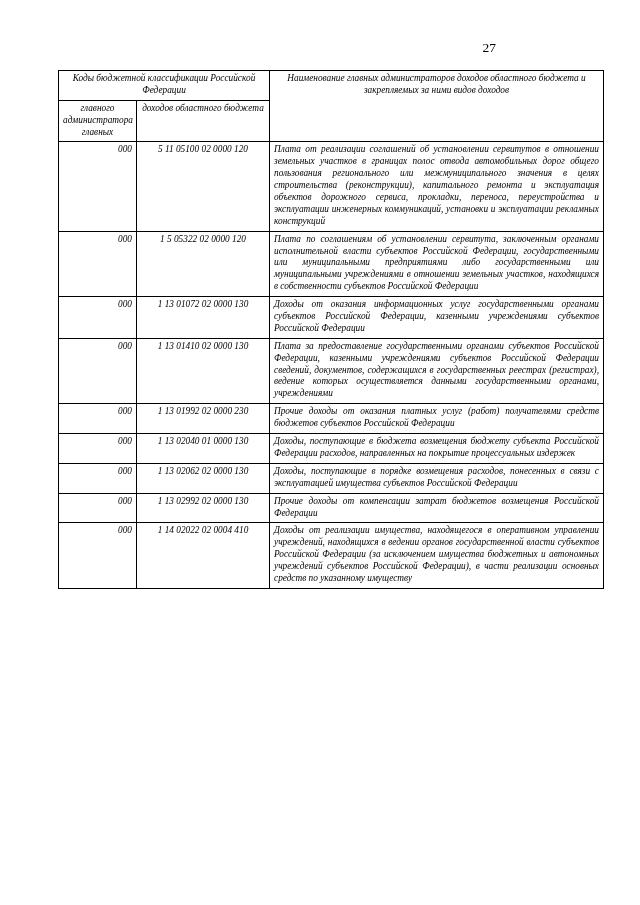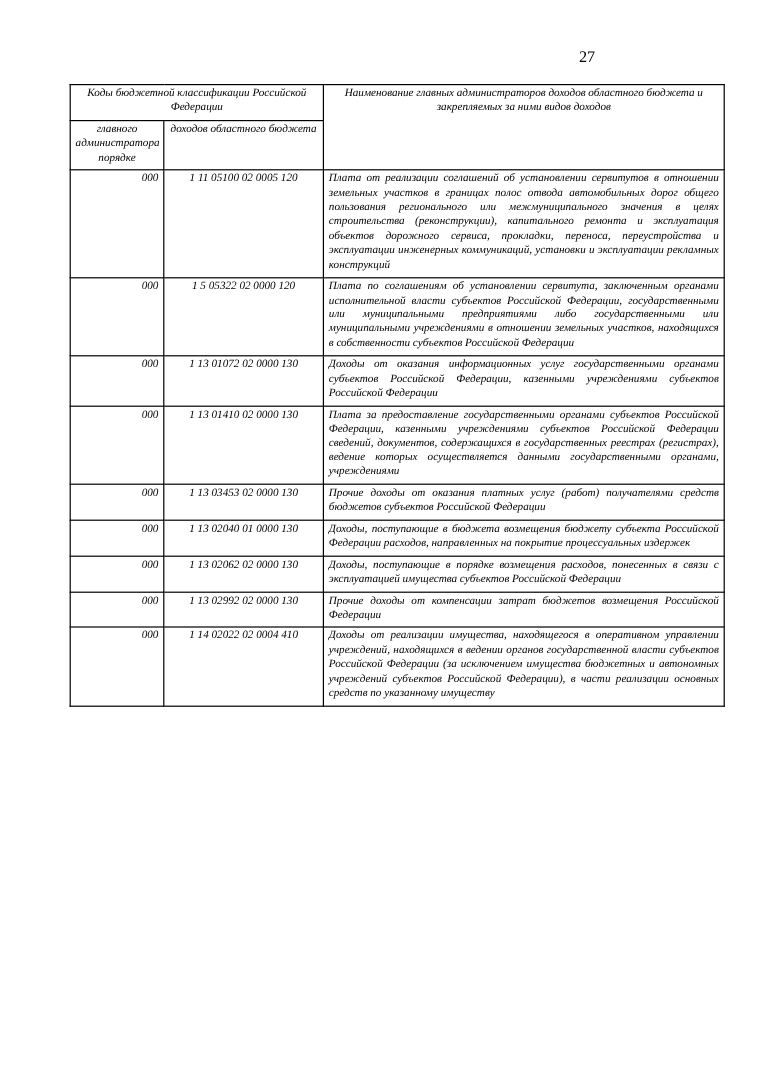--- a/index.html
+++ b/index.html
@@ -75,48 +75,48 @@
       <col class="col-a">
       <col class="col-b">
       <col class="col-c">
     </colgroup>
     <thead>
       <tr>
         <th class="hdr" colspan="2">Коды бюджетной классификации Российской Федерации</th>
         <th class="hdr" rowspan="2">Наименование главных администраторов доходов областного бюджета и закрепляемых за ними видов доходов</th>
       </tr>
       <tr>
-        <th class="hdr">главного администратора порядке</th>
+        <th class="hdr">главного администратора главных</th>
         <th class="hdr">доходов областного бюджета</th>
       </tr>
     </thead>
     <tbody>
       <tr>
         <td class="code-admin">000</td>
-        <td class="code-income">1 11 05100 02 0005 120</td>
+        <td class="code-income">5 11 05100 02 0000 120</td>
         <td class="descr">Плата от реализации соглашений об установлении сервитутов в отношении земельных участков в границах полос отвода автомобильных дорог общего пользования регионального или межмуниципального значения в целях строительства (реконструкции), капитального ремонта и эксплуатация объектов дорожного сервиса, прокладки, переноса, переустройства и эксплуатации инженерных коммуникаций, установки и эксплуатации рекламных конструкций</td>
       </tr>
       <tr>
         <td class="code-admin">000</td>
         <td class="code-income">1 5 05322 02 0000 120</td>
         <td class="descr">Плата по соглашениям об установлении сервитута, заключенным органами исполнительной власти субъектов Российской Федерации, государственными или муниципальными предприятиями либо государственными или муниципальными учреждениями в отношении земельных участков, находящихся в собственности субъектов Российской Федерации</td>
       </tr>
       <tr>
         <td class="code-admin">000</td>
         <td class="code-income">1 13 01072 02 0000 130</td>
         <td class="descr">Доходы от оказания информационных услуг государственными органами субъектов Российской Федерации, казенными учреждениями субъектов Российской Федерации</td>
       </tr>
       <tr>
         <td class="code-admin">000</td>
         <td class="code-income">1 13 01410 02 0000 130</td>
         <td class="descr">Плата за предоставление государственными органами субъектов Российской Федерации, казенными учреждениями субъектов Российской Федерации сведений, документов, содержащихся в государственных реестрах (регистрах), ведение которых осуществляется данными государственными органами, учреждениями</td>
       </tr>
       <tr>
         <td class="code-admin">000</td>
-        <td class="code-income">1 13 03453 02 0000 130</td>
+        <td class="code-income">1 13 01992 02 0000 230</td>
         <td class="descr">Прочие доходы от оказания платных услуг (работ) получателями средств бюджетов субъектов Российской Федерации</td>
       </tr>
       <tr>
         <td class="code-admin">000</td>
         <td class="code-income">1 13 02040 01 0000 130</td>
         <td class="descr">Доходы, поступающие в бюджета возмещения бюджету субъекта Российской Федерации расходов, направленных на покрытие процессуальных издержек</td>
       </tr>
       <tr>
         <td class="code-admin">000</td>
         <td class="code-income">1 13 02062 02 0000 130</td>

